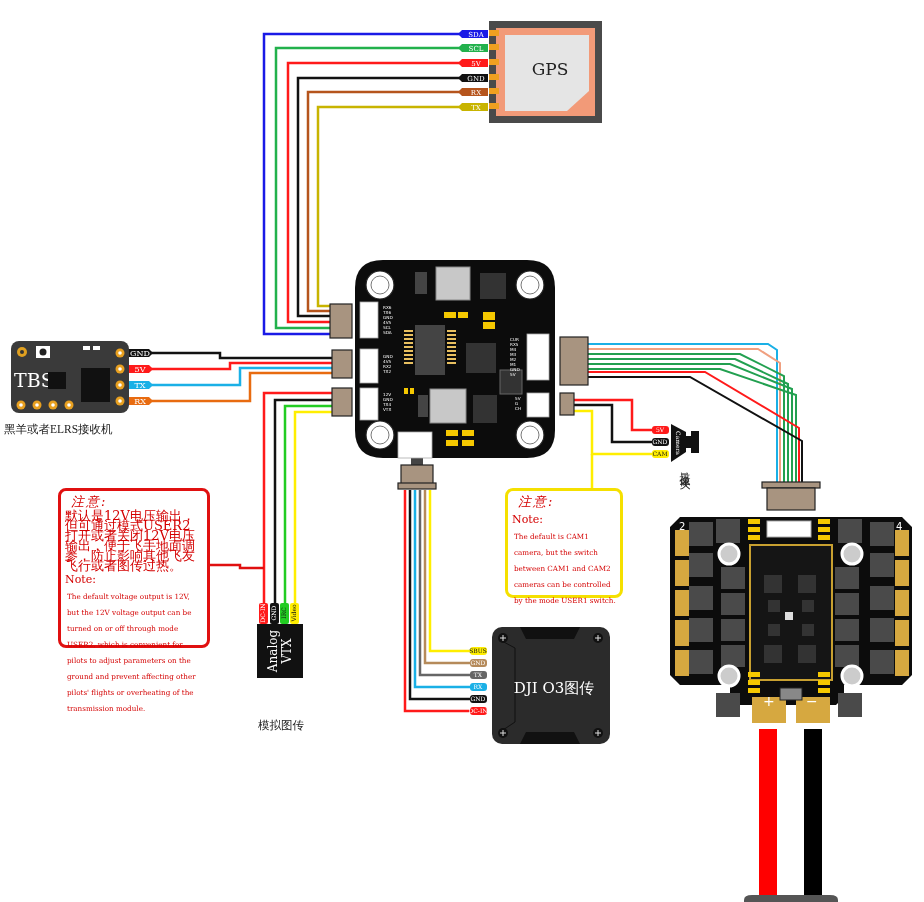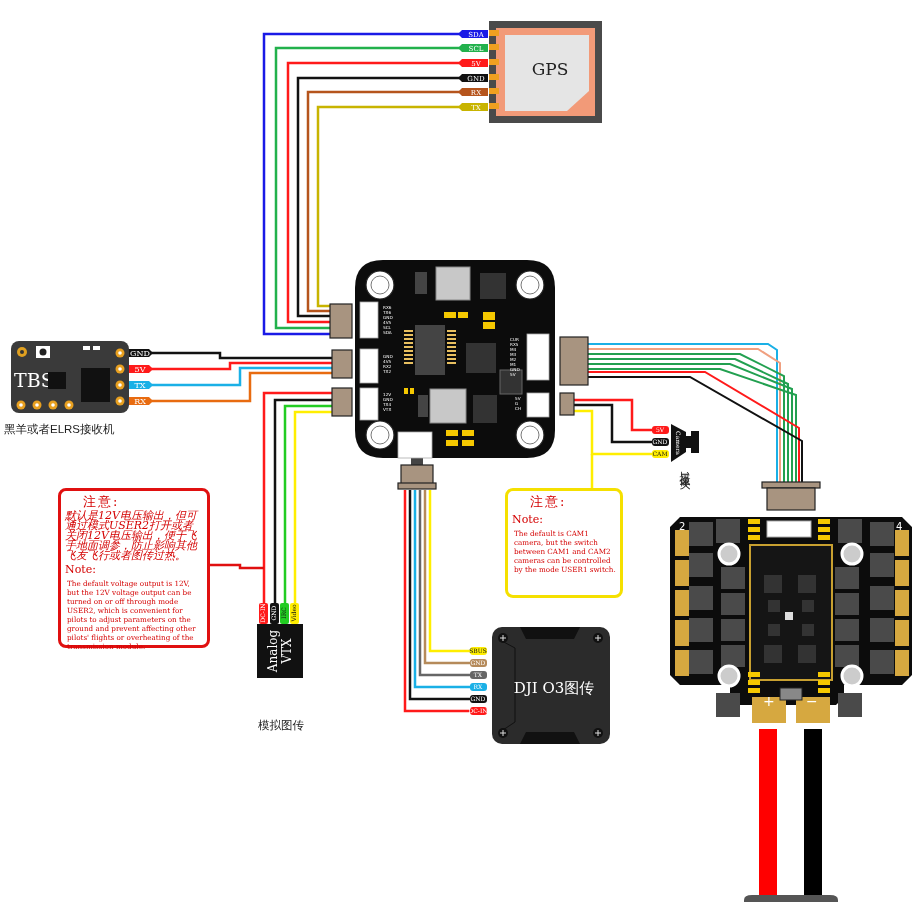--- a/index.html
+++ b/index.html
@@ -1,26 +1,26 @@
 <!DOCTYPE html>
 <html><head>
 <meta charset="utf-8">
 <style>
   html, body { margin:0; padding:0; background:#ffffff; }
   body { width:924px; height:902px; position:relative; overflow:hidden; font-family:"DejaVu Serif", serif; }
   svg#diagram { position:absolute; left:0; top:0; }
   .note { position:absolute; background:#fff; border-radius:8px; box-sizing:border-box; font-family:"DejaVu Serif", serif; }
   .note-red { left:58px; top:488px; width:152px; height:160px; border:3px solid #e01010; color:#d40000; }
   .note-yel { left:505px; top:488px; width:118px; height:110px; border:3px solid #f5e000; color:#d40000; }
-  .note .hd { font-size:13px; letter-spacing:2px; padding-left:22px; margin-top:2px; }
+  .note .hd { font-size:13px; letter-spacing:2px; padding-left:10px; margin-top:2px;font-style:italic; }
   .note .hd span.sub { font-size:7.2px; letter-spacing:0; }
-  .note .cn { font-size:11px; line-height:10px; padding:0 4px;font-style:italic; }
+  .note .cn { font-size:13px; line-height:10px; padding:0 4px; }
   .note .nt { font-size:11px; padding-left:4px; margin-top:2px; }
-  .note .en { font-size:7.2px; line-height:9px; padding:3px 4px 0 6px; white-space:pre-line; }
-  .caption { position:absolute; font-family:Liberation Sans, sans-serif; font-size:11.5px; color:#222; }
+  .note .en { font-size:7.2px; line-height:16px; padding:3px 4px 0 6px; white-space:pre-line; }
+  .caption { position:absolute; font-family:Liberation Serif, serif; font-size:11.5px; color:#222; }
   .vert { writing-mode:vertical-rl; letter-spacing:2px; }
 </style>
 </head>
 <body>
 
 <svg id="diagram" width="924" height="902" viewBox="0 0 924 902" xmlns="http://www.w3.org/2000/svg">
 
   <g fill="none" stroke-width="2.5">
     <polyline points="478,34 264,34 264,334 338,334" stroke="#1a1ae6"></polyline>
     <polyline points="478,48 276,48 276,328 338,328" stroke="#22b14c"></polyline>

